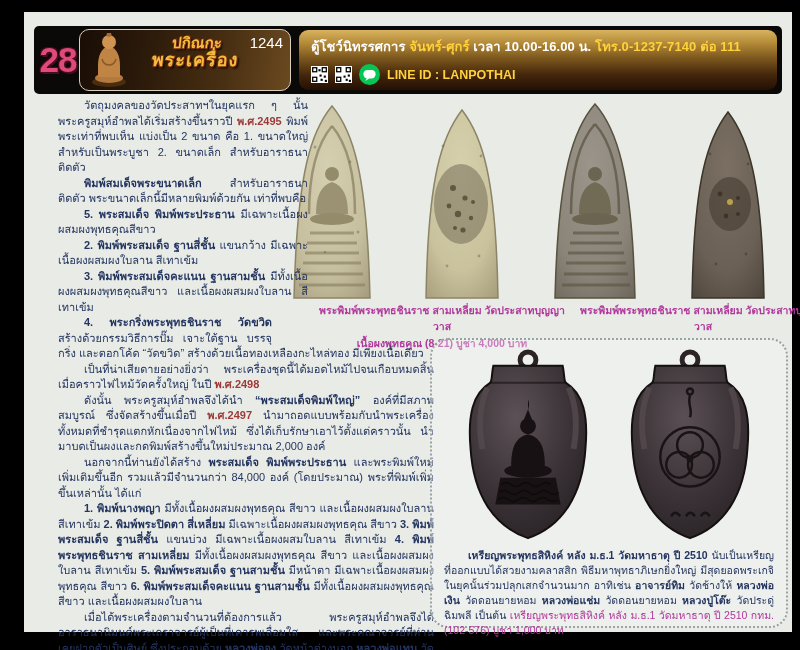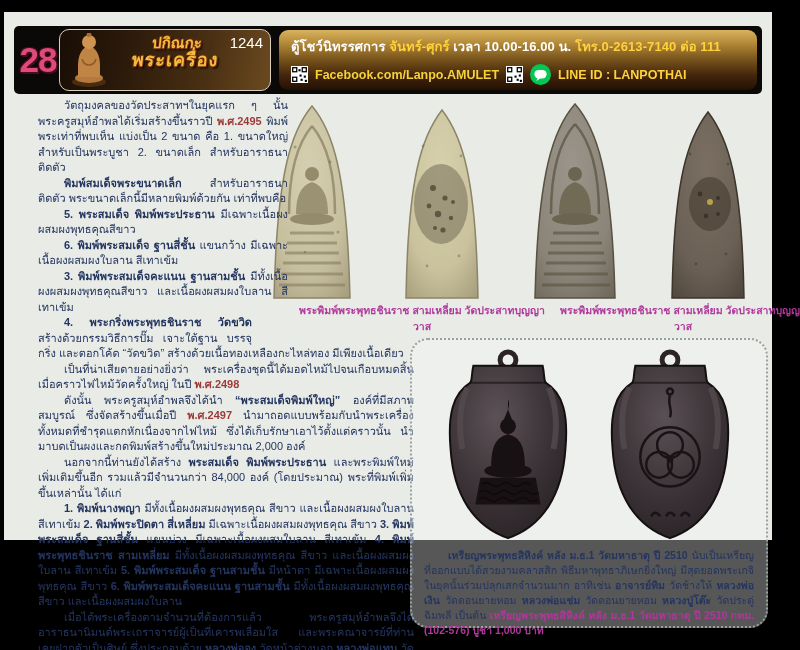--- a/index.html
+++ b/index.html
@@ -2,21 +2,21 @@
 <html lang="th"><head>
 <meta charset="utf-8">
 <style>
   html,body{margin:0;padding:0;}
   body{
     width:800px;height:650px;position:relative;overflow:hidden;
     background:#000;
     font-family:"Liberation Sans","DejaVu Sans",sans-serif;
   }
   .paper{
-    position:absolute;left:4px;top:12px;width:768px;height:528px;
+    position:absolute;left:24px;top:12px;width:768px;height:620px;
     background:linear-gradient(180deg,#d5e1e0 0%,#e2eae7 25%,#eef0ea 55%,#ecedе7 80%,#e9ebe4 100%);
     background-color:#e9ece6;
   }
   
   .header-band{
     position:absolute;left:10px;top:14px;width:748px;height:68px;
     background:#0b0907;border-radius:5px;
     display:flex;align-items:center;box-sizing:border-box;padding:0 5px;
   }
   .page-num{
@@ -45,21 +45,21 @@
     padding:6px 12px 5px;display:flex;flex-direction:column;justify-content:space-between;
   }
   .banner-line1{font-size:13px;font-weight:bold;white-space:nowrap;letter-spacing:.1px;}
   .banner-line2{display:flex;align-items:center;gap:7px;font-size:12.5px;font-weight:bold;color:#ffd23d;white-space:nowrap;}
   .fb-label{color:#f5d13a;}
   .fb-label.mag{color:#efe0c0;}
   .line-label{color:#ffd23d;}
   
   .seg-b{font-weight:bold;}
   .seg-r{font-weight:bold;color:#9c3a3a;}
-  .seg-m{font-weight:bold;color:#b0379b;}
+  .seg-m{font-weight:normal;color:#b0379b;}
   .seg-w{color:#ffffff;}
   .seg-y{color:#ffd23d;}
   
   .article{
     position:absolute;left:34px;top:86px;width:376px;
     font-size:11px;line-height:15.5px;color:#243560;text-align:justify;
   }
   .sp{float:right;clear:right;}
   .sp-a{width:126px;height:204px;}
   .sp-b{width:162px;height:44px;}
@@ -105,41 +105,40 @@
         <circle cx="23" cy="1.5" r="2.4" fill="#a86a30"></circle>
       </svg>
       <div class="logo-title">
         <span class="l1">ปกิณกะ</span>
         <span class="l2">พระเครื่อง</span>
       </div>
       <div class="issue-num">1244</div>
     </div>
 
     <div class="banner-box">
-      <div class="banner-line1"><span class="seg-w">ตู้โชว์นิทรรศการ </span><span class="seg-y">จันทร์-ศุกร์</span><span class="seg-w"> เวลา 10.00-16.00 น. </span><span class="seg-y">โทร.0-2613-7140 ต่อ 111</span></div>
+      <div class="banner-line1"><span class="seg-w">ตู้โชว์นิทรรศการ </span><span class="seg-y">จันทร์-ศุกร์</span><span class="seg-w"> เวลา 10.00-16.00 น. </span><span class="seg-y">โทร.0-1237-7140 ต่อ 111</span></div>
       <div class="banner-line2">
         <svg width="17" height="17" viewBox="0 0 16 16">
           <rect width="16" height="16" fill="#fff"></rect>
           <g fill="#000">
             <rect x="1" y="1" width="5" height="5"></rect>
               <rect x="10" y="1" width="5" height="5"></rect>
               <rect x="1" y="10" width="5" height="5"></rect>
             <rect x="8" y="8" width="2" height="2"></rect>
               <rect x="12" y="9" width="2" height="2"></rect>
               <rect x="9" y="12" width="2" height="2"></rect>
               <rect x="13" y="13" width="2" height="2"></rect>
               <rect x="7" y="3" width="2" height="2"></rect>
           </g>
           <g fill="#fff">
               <rect x="2.2" y="2.2" width="2.6" height="2.6"></rect>
               <rect x="11.2" y="2.2" width="2.6" height="2.6"></rect>
               <rect x="2.2" y="11.2" width="2.6" height="2.6"></rect>
             </g>
         </svg>
-        <span class="fb-label">Facebook.com/Lanpo.AMULET</span>
         <svg width="17" height="17" viewBox="0 0 16 16">
           <rect width="16" height="16" fill="#fff"></rect>
           <g fill="#000">
             <rect x="1" y="1" width="5" height="5"></rect>
               <rect x="10" y="1" width="5" height="5"></rect>
               <rect x="1" y="10" width="5" height="5"></rect>
             <rect x="8" y="9" width="2" height="2"></rect>
               <rect x="12" y="8" width="2" height="2"></rect>
               <rect x="10" y="12" width="2" height="2"></rect>
               <rect x="13" y="13" width="2" height="2"></rect>
@@ -264,32 +263,33 @@
           <circle cx="42" cy="46" r="1.4"></circle>
           <circle cx="80" cy="56" r="1.4"></circle>
           <circle cx="48" cy="156" r="1.4"></circle>
           <circle cx="78" cy="146" r="1.4"></circle>
         </g>
     </svg>
   </div>
 
   <div class="amulet-caption cap-left">
     <div>พระพิมพ์พระพุทธชินราช สามเหลี่ยม วัดประสาทบุญญาวาส</div>
+    <div>เนื้อผงพุทธคุณ (8-21) บูชา 4,000 บาท</div>
   </div>
   <div class="amulet-caption cap-right">
     <div>พระพิมพ์พระพุทธชินราช สามเหลี่ยม วัดประสาทบุญญาวาส</div>
   </div>
 
   <div class="article">
     <div class="sp sp-a"></div>
     <div class="sp sp-b"></div>
     <p class="para"><span class="seg-n">วัตถุมงคลของวัดประสาทฯในยุคแรก ๆ นั้น พระครูสมุห์อำพลได้เริ่มสร้างขึ้นราวปี </span><span class="seg-r">พ.ศ.2495</span><span class="seg-n"> พิมพ์พระเท่าที่พบเห็น แบ่งเป็น 2 ขนาด คือ 1. ขนาดใหญ่ สำหรับเป็นพระบูชา 2. ขนาดเล็ก สำหรับอาราธนาติดตัว</span></p>
     <p class="para"><span class="seg-b">พิมพ์สมเด็จพระขนาดเล็ก</span><span class="seg-n"> สำหรับอาราธนาติดตัว พระขนาดเล็กนี้มีหลายพิมพ์ด้วยกัน เท่าที่พบคือ</span></p>
     <p class="para"><span class="seg-b">5. พระสมเด็จ พิมพ์พระประธาน</span><span class="seg-n"> มีเฉพาะเนื้อผงผสมผงพุทธคุณสีขาว</span></p>
-    <p class="para"><span class="seg-b">6. พิมพ์พระสมเด็จ ฐานสี่ชั้น</span><span class="seg-n"> แขนกว้าง มีเฉพาะเนื้อผงผสมผงใบลาน สีเทาเข้ม</span></p>
+    <p class="para"><span class="seg-b">2. พิมพ์พระสมเด็จ ฐานสี่ชั้น</span><span class="seg-n"> แขนกว้าง มีเฉพาะเนื้อผงผสมผงใบลาน สีเทาเข้ม</span></p>
     <p class="para"><span class="seg-b">3. พิมพ์พระสมเด็จคะแนน ฐานสามชั้น</span><span class="seg-n"> มีทั้งเนื้อผงผสมผงพุทธคุณสีขาว และเนื้อผงผสมผงใบลาน สีเทาเข้ม</span></p>
     <p class="para"><span class="seg-b">4. พระกริ่งพระพุทธชินราช วัดขวิด</span><span class="seg-n"> สร้างด้วยกรรมวิธีการปั๊ม เจาะใต้ฐาน บรรจุกริ่ง และตอกโค้ด “วัดขวิด” สร้างด้วยเนื้อทองเหลืองกะไหล่ทอง มีเพียงเนื้อเดียว</span></p>
     <p class="para"><span class="seg-n">เป็นที่น่าเสียดายอย่างยิ่งว่า พระเครื่องชุดนี้ได้มอดไหม้ไปจนเกือบหมดสิ้น เมื่อคราวไฟไหม้วัดครั้งใหญ่ ในปี </span><span class="seg-r">พ.ศ.2498</span></p>
     <p class="para"><span class="seg-n">ดังนั้น พระครูสมุห์อำพลจึงได้นำ </span><span class="seg-b">“พระสมเด็จพิมพ์ใหญ่”</span><span class="seg-n"> องค์ที่มีสภาพสมบูรณ์ ซึ่งจัดสร้างขึ้นเมื่อปี </span><span class="seg-r">พ.ศ.2497</span><span class="seg-n"> นำมาถอดแบบพร้อมกับนำพระเครื่องทั้งหมดที่ชำรุดแตกหักเนื่องจากไฟไหม้ ซึ่งได้เก็บรักษาเอาไว้ตั้งแต่คราวนั้น นำมาบดเป็นผงและกดพิมพ์สร้างขึ้นใหม่ประมาณ 2,000 องค์</span></p>
     <p class="para"><span class="seg-n">นอกจากนี้ท่านยังได้สร้าง </span><span class="seg-b">พระสมเด็จ พิมพ์พระประธาน</span><span class="seg-n"> และพระพิมพ์ใหม่เพิ่มเติมขึ้นอีก รวมแล้วมีจำนวนกว่า 84,000 องค์ (โดยประมาณ) พระที่พิมพ์เพิ่มขึ้นเหล่านั้น ได้แก่</span></p>
     <p class="para"><span class="seg-b">1. พิมพ์นางพญา</span><span class="seg-n"> มีทั้งเนื้อผงผสมผงพุทธคุณ สีขาว และเนื้อผงผสมผงใบลาน สีเทาเข้ม </span><span class="seg-b">2. พิมพ์พระปิดตา สี่เหลี่ยม</span><span class="seg-n"> มีเฉพาะเนื้อผงผสมผงพุทธคุณ สีขาว </span><span class="seg-b">3. พิมพ์พระสมเด็จ ฐานสี่ชั้น</span><span class="seg-n"> แขนบ่วง มีเฉพาะเนื้อผงผสมใบลาน สีเทาเข้ม </span><span class="seg-b">4. พิมพ์พระพุทธชินราช สามเหลี่ยม</span><span class="seg-n"> มีทั้งเนื้อผงผสมผงพุทธคุณ สีขาว และเนื้อผงผสมผงใบลาน สีเทาเข้ม </span><span class="seg-b">5. พิมพ์พระสมเด็จ ฐานสามชั้น</span><span class="seg-n"> มีหน้าตา มีเฉพาะเนื้อผงผสมผงพุทธคุณ สีขาว </span><span class="seg-b">6. พิมพ์พระสมเด็จคะแนน ฐานสามชั้น</span><span class="seg-n"> มีทั้งเนื้อผงผสมผงพุทธคุณสีขาว และเนื้อผงผสมผงใบลาน</span></p>
     <p class="para"><span class="seg-n">เมื่อได้พระเครื่องตามจำนวนที่ต้องการแล้ว พระครูสมุห์อำพลจึงได้อาราธนานิมนต์พระเถราจารย์ผู้เป็นที่เคารพเลื่อมใส และพระคณาจารย์ที่ท่านเคยฝากตัวเป็นศิษย์ ซึ่งประกอบด้วย </span><span class="seg-b">หลวงพ่อจง</span><span class="seg-n"> วัดหน้าต่างนอก </span><span class="seg-b">หลวงพ่อแทน</span><span class="seg-n"> วัดแก้วฟ้าธรรมเสน </span></p>
   </div>
 
   <div class="coin-box">

